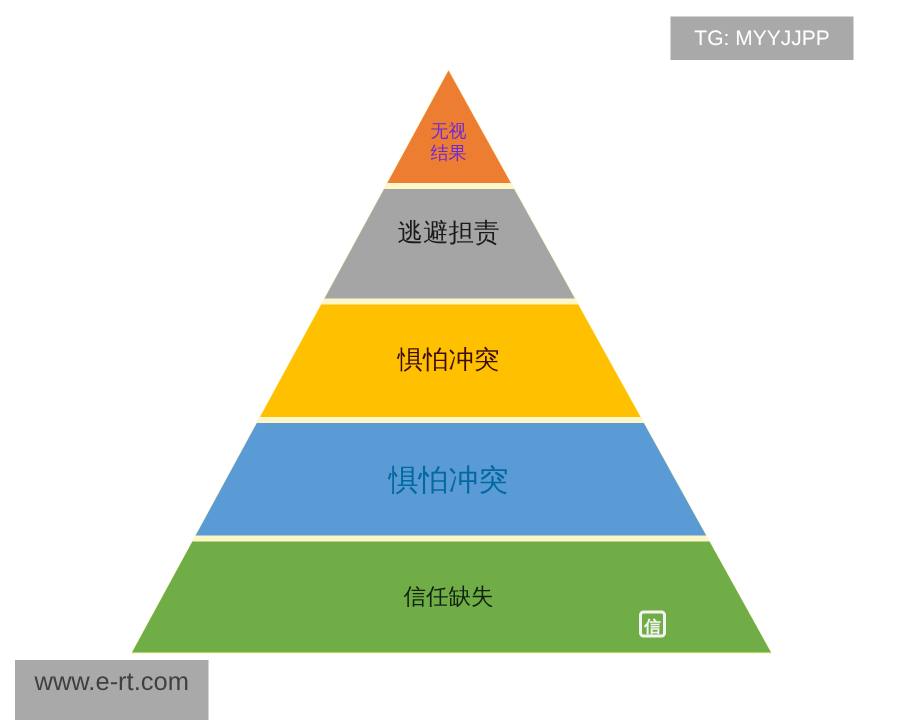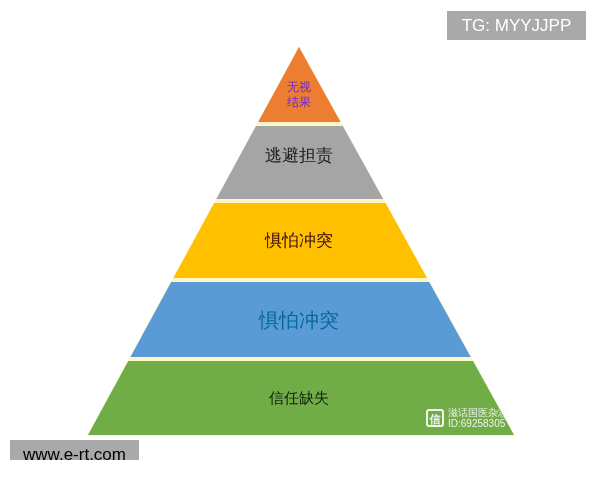--- a/index.html
+++ b/index.html
@@ -1,25 +1,25 @@
 <!DOCTYPE html>
 <html><head>
 <meta charset="utf-8">
 <style>
   html, body { margin:0; padding:0; }
   body { width:600px; height:480px; background:#ffffff; position:relative; overflow:hidden;
          font-family: "DejaVu Sans", sans-serif; }
   #pyramid { position:absolute; left:0; top:0; width:600px; height:480px; }
   .label { position:absolute; transform:translate(-50%,-50%); text-align:center; white-space:nowrap;
            font-family:"DejaVu Sans", sans-serif; color:#1a1a1a; line-height:1.25; }
-  .wm-tg { position:absolute; left:447px; top:11px; width:139px; height:29px; background:#a9a9a9;
-           color:#ffffff; font-family:"Liberation Sans", sans-serif; font-size:17px; line-height:29px;
+  .wm-tg { position:absolute; left:447px; top:11px; width:122px; height:29px; background:#a9a9a9;
+           color:#ffffff; font-family:"Liberation Sans", sans-serif; font-size:14px; line-height:29px;
            text-align:center; }
-  .wm-url { position:absolute; left:10px; top:440px; width:129px; height:20px; background:#a9a9a9;
-            color:#000000; font-family:"Liberation Sans", sans-serif; font-size:17px; line-height:30px;
+  .wm-url { position:absolute; left:10px; top:440px; width:129px; height:40px; background:#a9a9a9;
+            color:#404040; font-family:"Liberation Sans", sans-serif; font-size:17px; line-height:30px;
             text-align:center; }
   .wm-logo { position:absolute; left:426px; top:407px; display:flex; align-items:center; gap:4px; }
   .wm-logo-box { width:18px; height:18px; border:2px solid #f3f3f3; border-radius:3px; color:#f3f3f3;
                  font-size:11px; line-height:18px; text-align:center; font-weight:bold; box-sizing:border-box; }
   .wm-logo-text { color:#f0f0f0; font-family:"Liberation Sans", sans-serif; font-size:10px; line-height:11px; }
 </style>
 </head>
 <body>
 
 <svg id="pyramid" viewBox="0 0 600 480" xmlns="http://www.w3.org/2000/svg">
@@ -47,17 +47,13 @@
     </div>
     <div class="label" style="left: 299px; top: 398px; font-size: 15px; color: rgb(16, 34, 14);">
       <div>信任缺失</div>
     </div>
   </div>
 
 <div class="wm-tg">TG: MYYJJPP</div>
 <div class="wm-url">www.e-rt.com</div>
 <div class="wm-logo">
   <div class="wm-logo-box">信</div>
-  <div>
-    <div class="wm-logo-text">滋话国医杂志</div>
-    <div class="wm-logo-text">ID:69258305</div>
-  </div>
 </div>
 
 </body></html>

